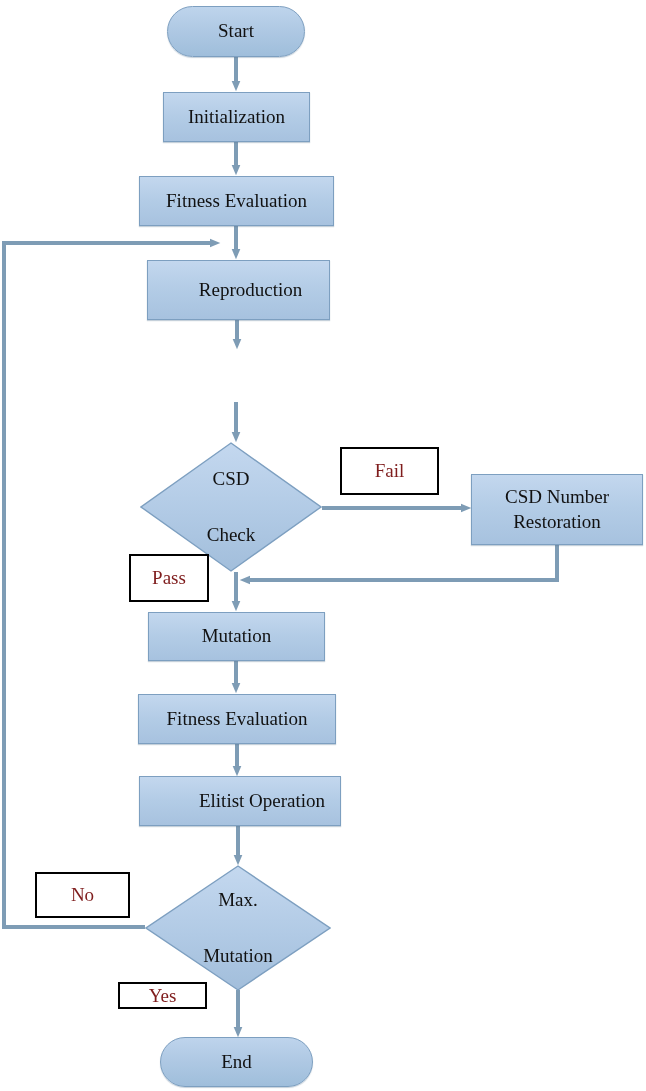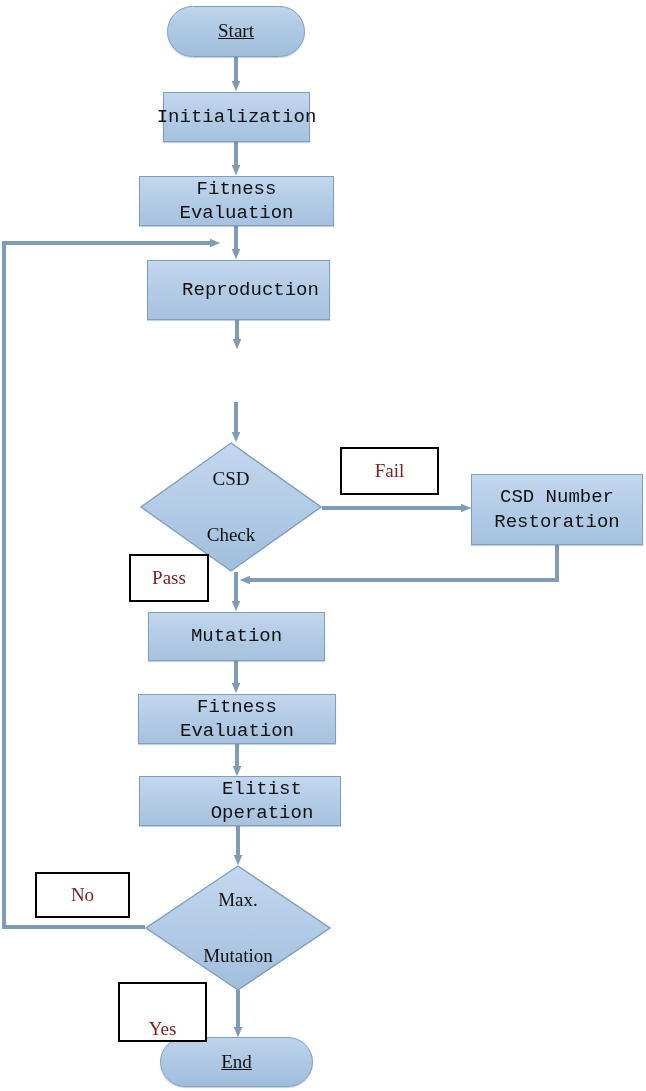--- a/index.html
+++ b/index.html
@@ -33,28 +33,26 @@
     text-align: center;
     color: #111111;
     font-size: 19px;
     line-height: 1.28;
     z-index: 3;
   }
   .proc {
     background: linear-gradient(180deg, #c3d7ee 0%, #b3cce6 48%, #a7c2df 100%);
     border: 1px solid #7d9fc0;
     box-shadow: 0 1px 1px rgba(90,120,150,.35);
-    font-family: Liberation Mono, monospace;
   }
   .term {
     background: linear-gradient(180deg, #bed4ec 0%, #aec8e3 50%, #9fbedb 100%);
     border: 1px solid #7d9fc0;
     border-radius: 26px;
     box-shadow: 0 1px 1px rgba(90,120,150,.35);
-    text-decoration: underline;
   }
   .decision-wrap {
     position: absolute;
     z-index: 3;
   }
   .decision-wrap svg {
     position: absolute;
     left: 0;
     top: 0;
   }
@@ -210,17 +208,17 @@
   </div>
 
   <div class="edge-label" style="left:129px; top:554px; width:80px; height:48px;">
     <span>Pass</span>
   </div>
 
   <div class="edge-label" style="left:35px; top:872px; width:95px; height:46px;">
     <span>No</span>
   </div>
 
-  <div class="edge-label" style="left:118px; top:982px; width:89px; height:60px;align-items:flex-end;">
+  <div class="edge-label" style="left:118px; top:982px; width:89px; height:27px;align-items:flex-end;">
     <span>Yes</span>
   </div>
 
 </div>
 
 </body></html>

